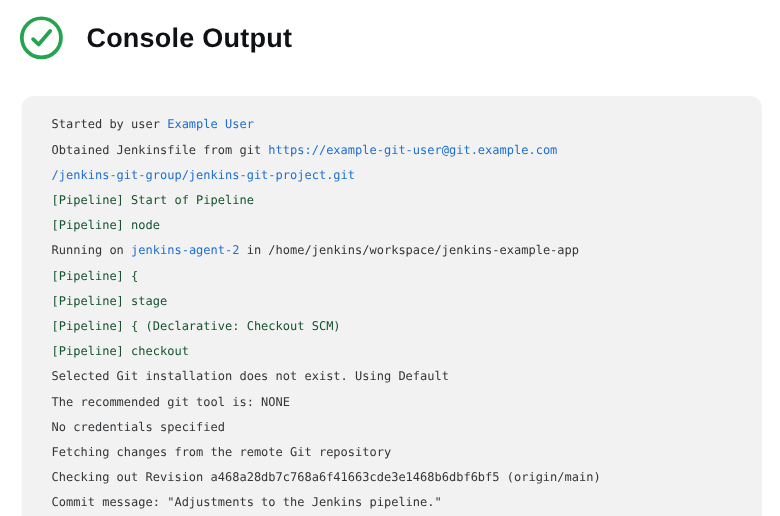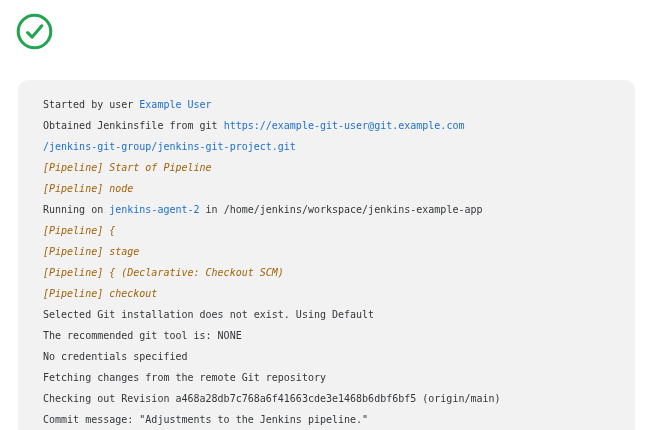--- a/index.html
+++ b/index.html
@@ -50,30 +50,31 @@
     font-family: "DejaVu Sans Mono", "Liberation Mono", monospace;
     font-size: 10px;
     line-height: 21px;
     color: #333639;
   }
   .console-line {
     white-space: pre;
     height: 21px;
   }
   .seg-text  { color: #333639; }
-  .seg-muted { color: #a16207; font-style: italic; }
+  .seg-muted { color: #14532d; }
   .seg-link  { color: #1f6fd0; text-decoration: none; cursor: pointer; }
 </style>
 </head>
 <body>
 
 <div class="header">
   <span>
     <svg class="status-icon" viewBox="0 0 37 37" aria-hidden="true">
       <circle cx="18.5" cy="18.5" r="16.3" fill="none" stroke="#23A550" stroke-width="3.1"></circle>
       <path d="M11.6 19.6 L16.2 24.1 L25.8 12.8" fill="none" stroke="#23A550" stroke-width="3.1" stroke-linecap="round" stroke-linejoin="round"></path>
     </svg>
   </span>
+  <span class="page-title">Console Output</span>
 </div>
 
 <div class="console-box">
   <pre class="console-pre" id="console-pre"><div class="console-line"><span class="seg-text">Started by user </span><span class="seg-link">Example User</span></div><div class="console-line"><span class="seg-text">Obtained Jenkinsfile from git </span><span class="seg-link">https://example-git-user@git.example.com</span></div><div class="console-line"><span class="seg-link">/jenkins-git-group/jenkins-git-project.git</span></div><div class="console-line"><span class="seg-muted">[Pipeline] Start of Pipeline</span></div><div class="console-line"><span class="seg-muted">[Pipeline] node</span></div><div class="console-line"><span class="seg-text">Running on </span><span class="seg-link">jenkins-agent-2</span><span class="seg-text"> in /home/jenkins/workspace/jenkins-example-app</span></div><div class="console-line"><span class="seg-muted">[Pipeline] {</span></div><div class="console-line"><span class="seg-muted">[Pipeline] stage</span></div><div class="console-line"><span class="seg-muted">[Pipeline] { (Declarative: Checkout SCM)</span></div><div class="console-line"><span class="seg-muted">[Pipeline] checkout</span></div><div class="console-line"><span class="seg-text">Selected Git installation does not exist. Using Default</span></div><div class="console-line"><span class="seg-text">The recommended git tool is: NONE</span></div><div class="console-line"><span class="seg-text">No credentials specified</span></div><div class="console-line"><span class="seg-text">Fetching changes from the remote Git repository</span></div><div class="console-line"><span class="seg-text">Checking out Revision a468a28db7c768a6f41663cde3e1468b6dbf6bf5 (origin/main)</span></div><div class="console-line"><span class="seg-text">Commit message: "Adjustments to the Jenkins pipeline."</span></div></pre>
 </div>
 
 </body></html>

